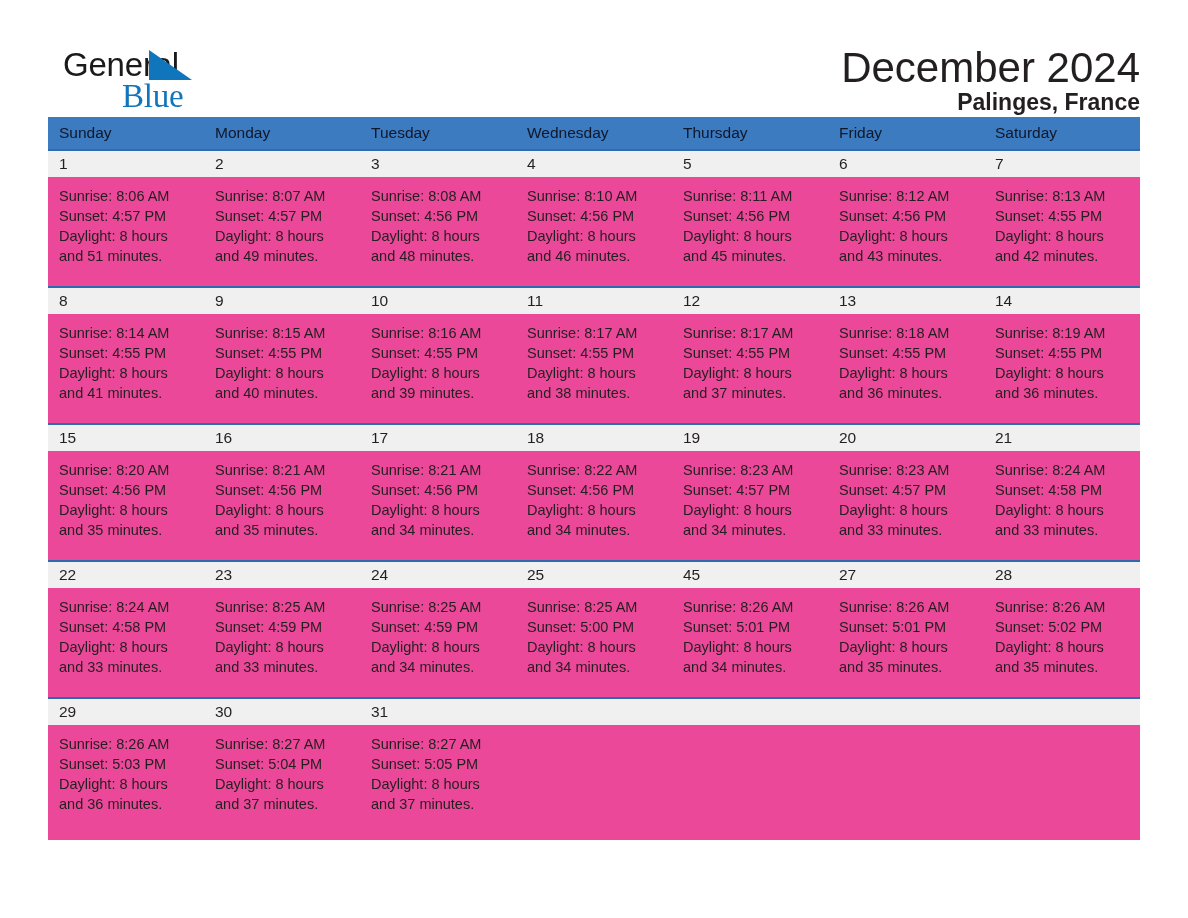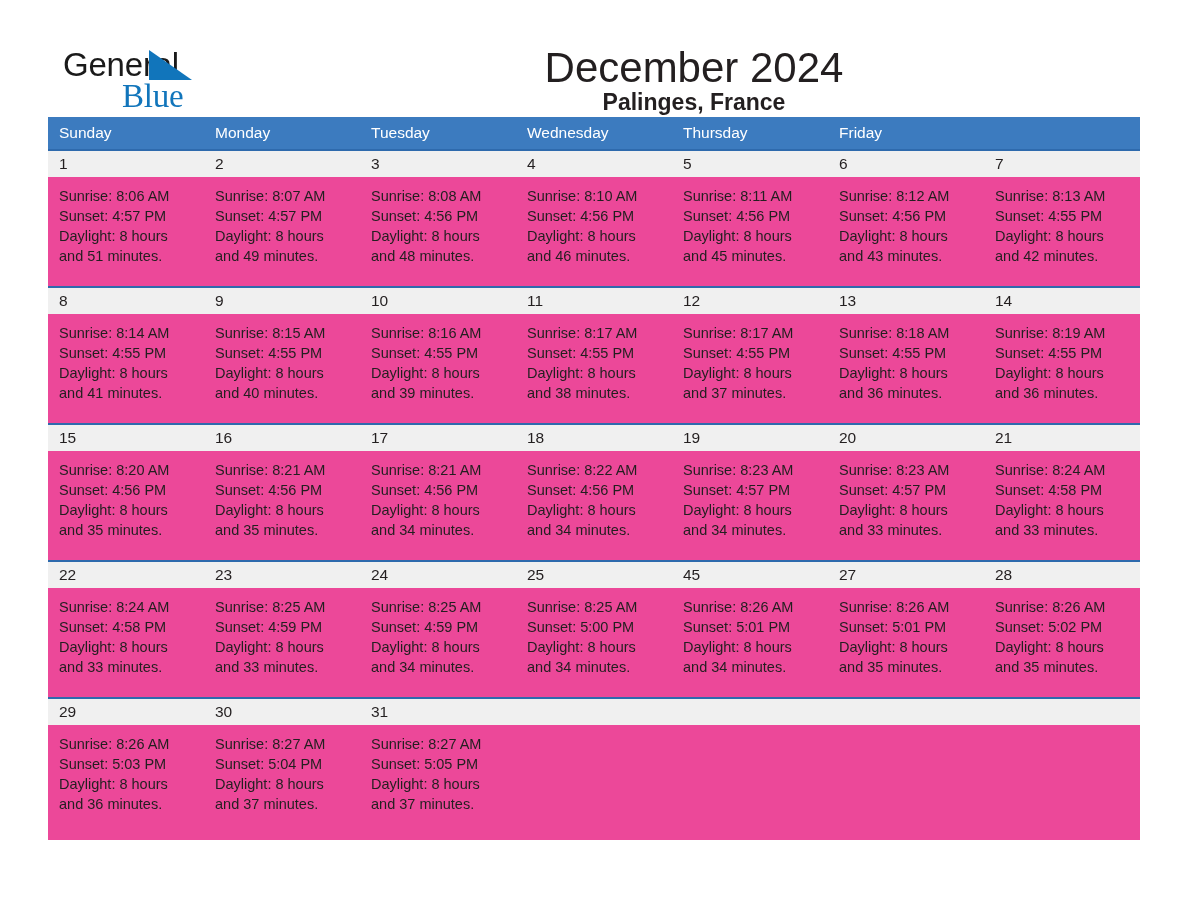--- a/index.html
+++ b/index.html
@@ -61,21 +61,21 @@
     left: 74px;
     top: 36px;
     font-size: 33px;
     line-height: 1;
     letter-spacing: -0.2px;
     color: #1175bb;
     font-weight: 400;
     font-family: Liberation Serif, serif;
   }
   .title-block {
-    text-align: center;
+    text-align: right;
     flex: 1 1 auto;
     padding-top: 2px;
   }
   .cal-title {
     font-size: 42px;
     line-height: 1.05;
     font-weight: 400;
     color: #231f20;
     white-space: nowrap;
   }
@@ -92,21 +92,21 @@
     margin-top: 13px;
     width: 1092px;
   }
   .weekday-row {
     display: grid;
     grid-template-columns: repeat(7, 1fr);
     background: #3c7bbf;
     height: 32px;
   }
   .weekday {
-    color: #ffffff;
+    color: #0f172a;
     font-size: 15.5px;
     line-height: 32px;
     padding-left: 11px;
     white-space: nowrap;
     overflow: hidden;
   }
 
   .week {
     border-top: 2px solid #2e6aad;
   }
@@ -171,20 +171,21 @@
 
   <div class="calendar">
 
     <div class="weekday-row">
       <div class="weekday">Sunday</div>
       <div class="weekday">Monday</div>
       <div class="weekday">Tuesday</div>
       <div class="weekday">Wednesday</div>
       <div class="weekday">Thursday</div>
       <div class="weekday">Friday</div>
+      <div class="weekday">Saturday</div>
     </div>
 
     <div class="week">
       <div class="week-dates">
         <div class="daynum">1</div>
         <div class="daynum">2</div>
         <div class="daynum">3</div>
         <div class="daynum">4</div>
         <div class="daynum">5</div>
         <div class="daynum">6</div>

